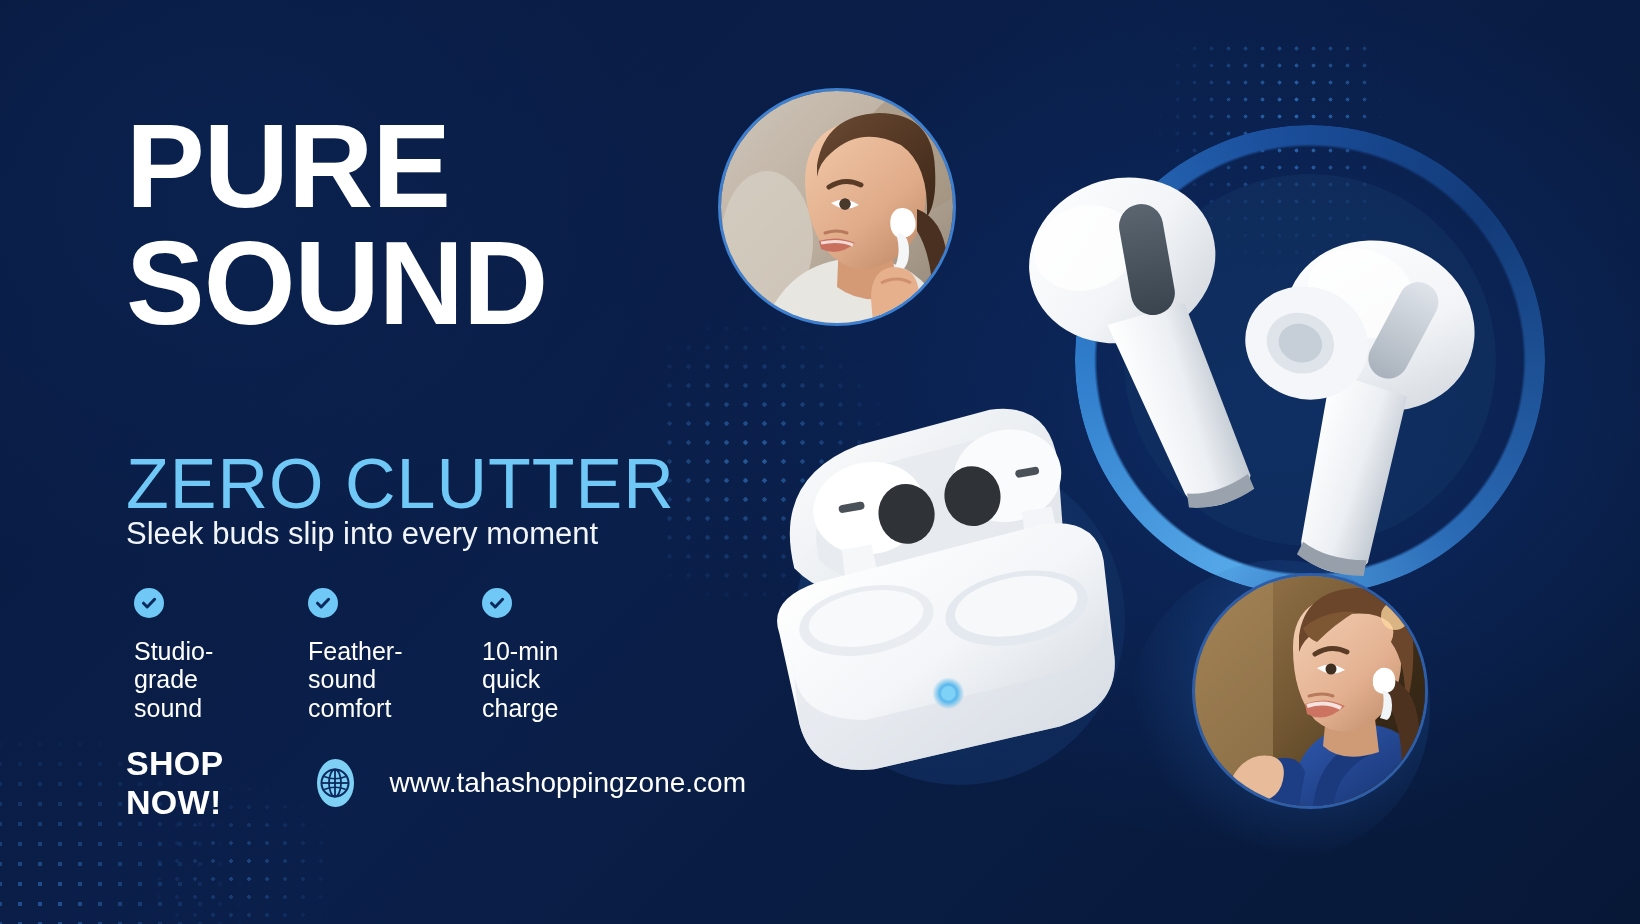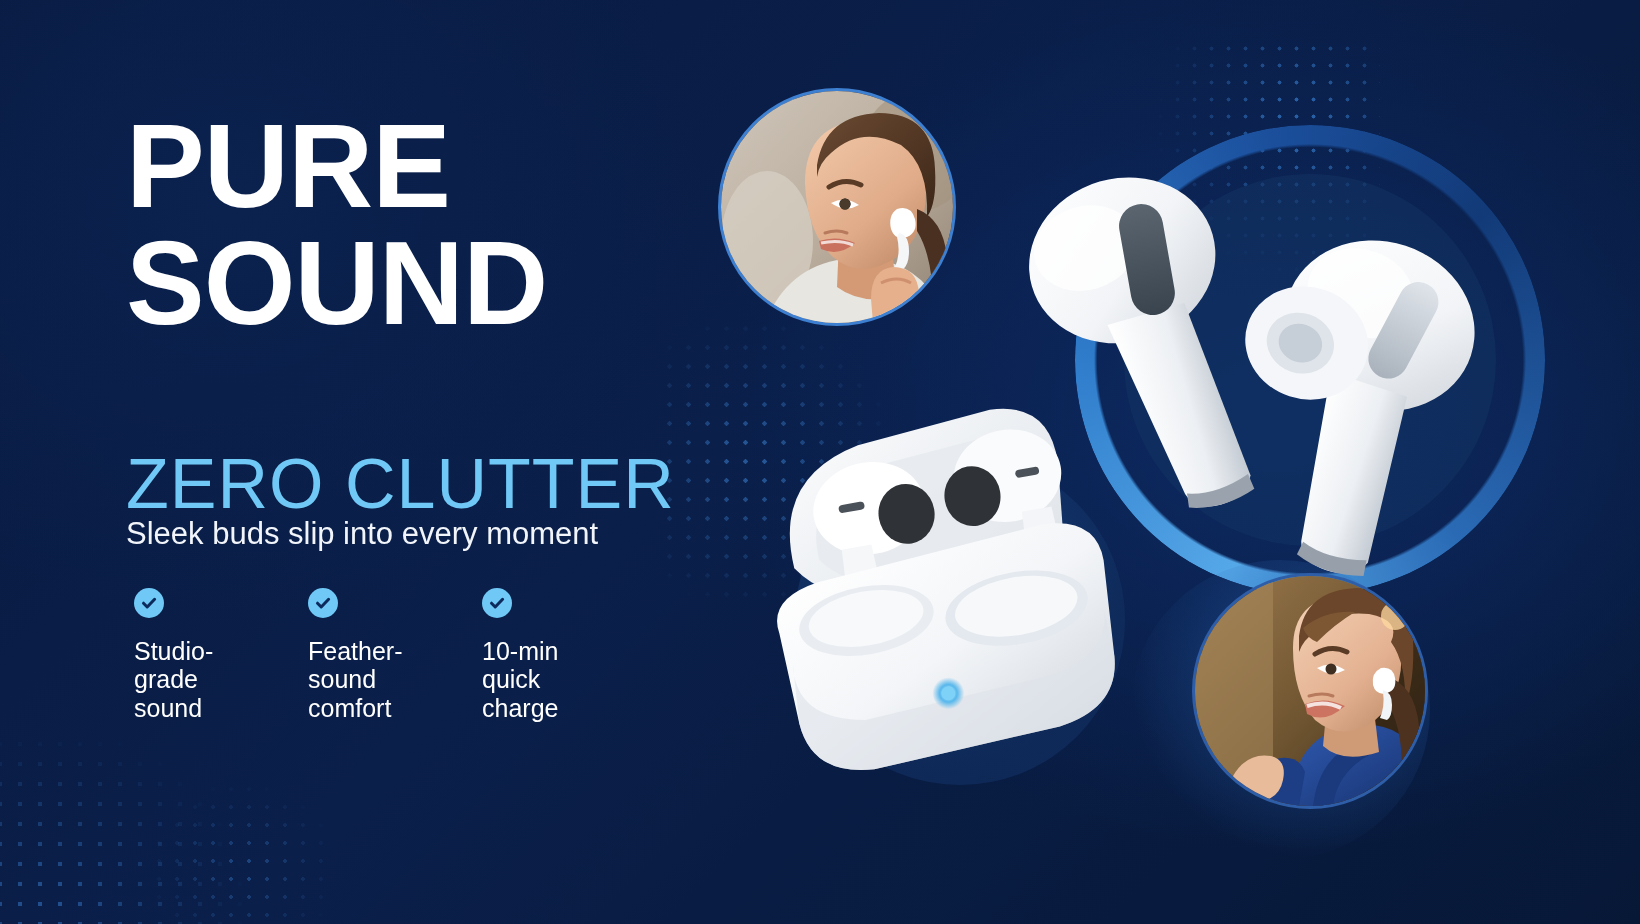--- a/index.html
+++ b/index.html
@@ -397,15 +397,31 @@
           <svg width="18" height="18" viewBox="0 0 18 18" aria-hidden="true">
             <path d="M3.5 9.2 L7.2 13 L14.6 5.3" stroke="#0c2a5c" stroke-width="3" fill="none" stroke-linecap="round" stroke-linejoin="round"></path>
           </svg>
         </div>
         <div class="feature-text">10-min
 quick
 charge</div>
       </div>
     </div>
 
+    <div class="cta">
+      <div class="shop">SHOP NOW!</div>
+
+      <div class="globe">
+        <svg width="34" height="34" viewBox="0 0 34 34" aria-hidden="true">
+          <circle cx="17" cy="17" r="13.5" fill="none" stroke="#0c2a5c" stroke-width="2"></circle>
+          <ellipse cx="17" cy="17" rx="6" ry="13.5" fill="none" stroke="#0c2a5c" stroke-width="1.8"></ellipse>
+          <line x1="17" y1="3.5" x2="17" y2="30.5" stroke="#0c2a5c" stroke-width="1.8"></line>
+          <line x1="3.5" y1="17" x2="30.5" y2="17" stroke="#0c2a5c" stroke-width="1.8"></line>
+          <path d="M6.2 10.4 Q17 15 27.8 10.4" fill="none" stroke="#0c2a5c" stroke-width="1.6"></path>
+          <path d="M6.2 23.6 Q17 19 27.8 23.6" fill="none" stroke="#0c2a5c" stroke-width="1.6"></path>
+        </svg>
+      </div>
+
+      <div class="url">www.tahashoppingzone.com</div>
+    </div>
 
   </div>
 </div>
 
 </body></html>

